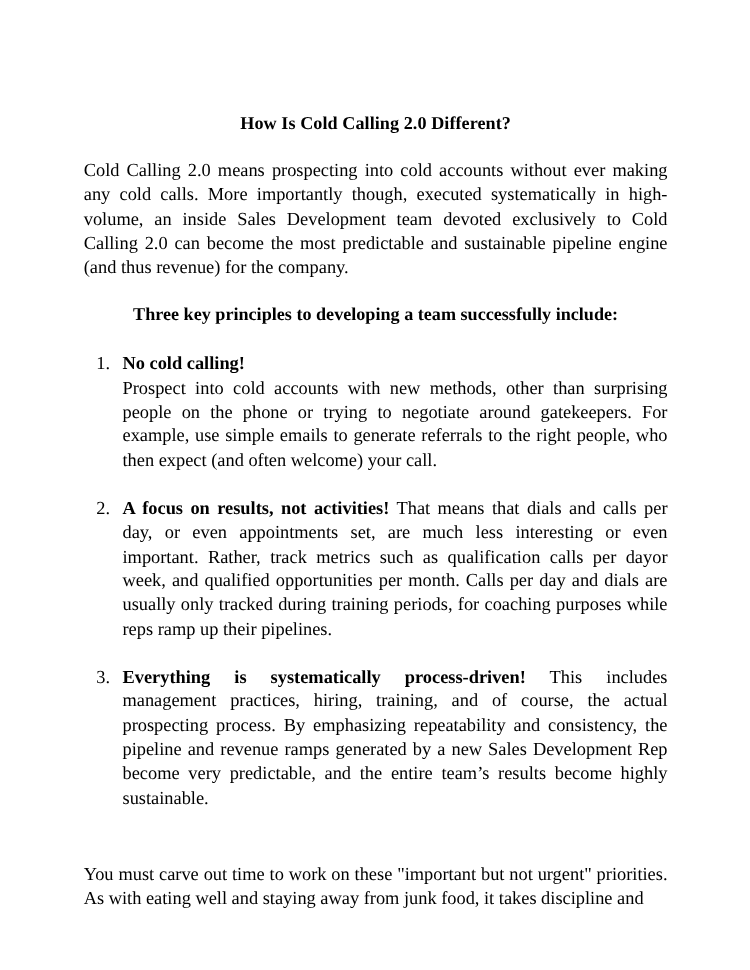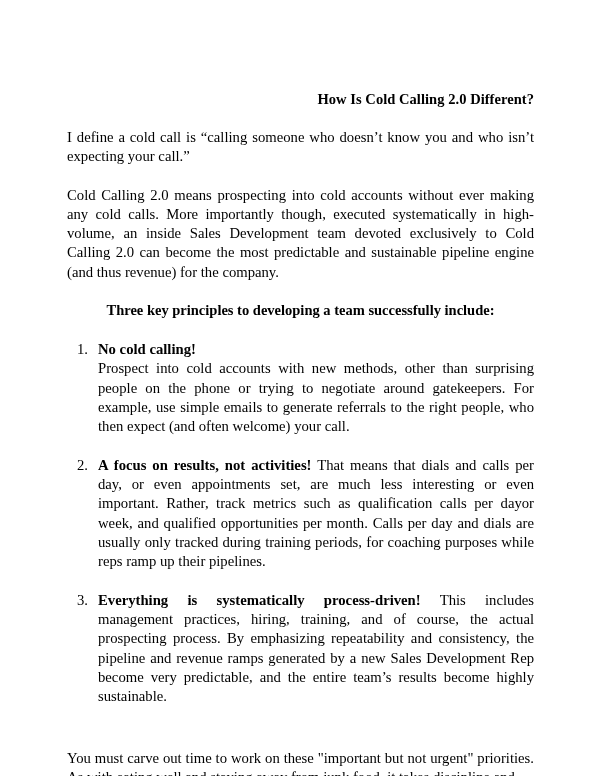--- a/index.html
+++ b/index.html
@@ -23,21 +23,21 @@
     position: absolute;
     left: 67px;
     top: 90px;
     width: 467px;
   }
   .heading {
     font-size: 14.5px;
     font-weight: bold;
     line-height: 1.30;
     margin: 0 0 19px 0;
-    text-align: right;
+    text-align: center;
     letter-spacing: 0.05px;
   }
   .para {
     font-size: 14.7px;
     line-height: 1.315;
     margin: 0 0 19px 0;
     text-align: justify;
     text-justify: inter-word;
     hyphens: none;
   }
@@ -89,21 +89,20 @@
   }
 </style>
 </head>
 <body style="background: rgb(255, 255, 255); color: rgb(0, 0, 0);">
 
 <div class="page">
   <div class="content">
 
     <h1 class="heading">How Is Cold Calling 2.0 Different?</h1>
 
-    <p class="para">I define a cold call is “calling someone who doesn’t know you and who isn’t expecting your call.”</p>
 
     <p class="para">Cold Calling 2.0 means prospecting into cold accounts without ever making any cold calls. More importantly though, executed systematically in high-volume, an inside Sales Development team devoted exclusively to Cold Calling 2.0 can become the most predictable and sustainable pipeline engine (and thus revenue) for the company.</p>
 
     <h2 class="subheading">Three key principles to developing a team successfully include:</h2>
 
     <ol class="list">
 
       <li class="list-item">
         <span class="list-marker">1.</span>
         <span class="item-title-block">No cold calling!</span>

